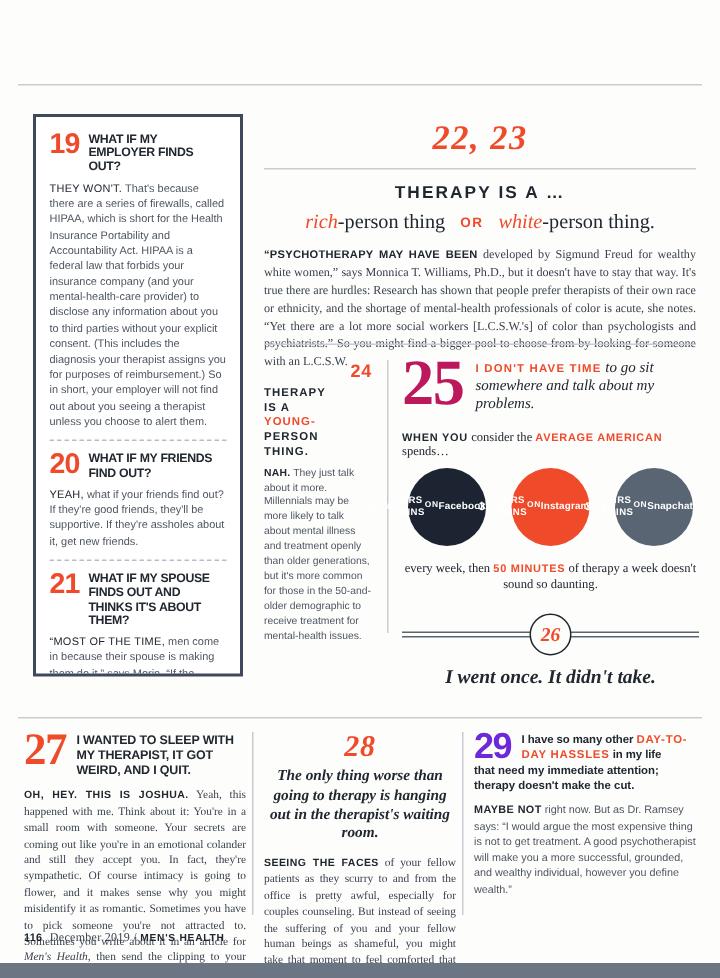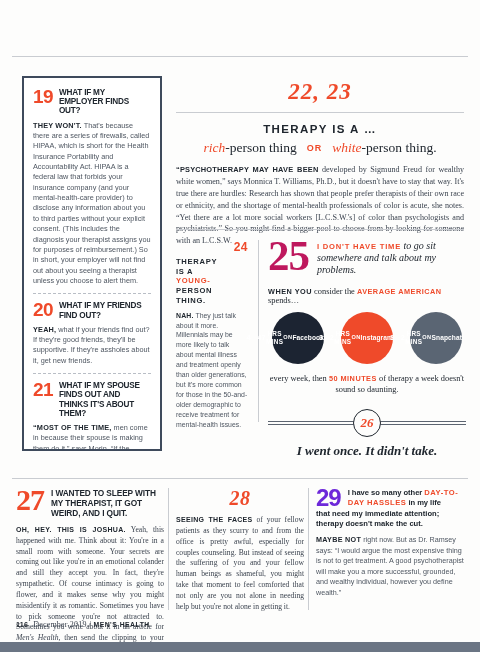--- a/index.html
+++ b/index.html
@@ -76,21 +76,21 @@
 
   .qbody {
     font-family: "Liberation Sans", sans-serif;
     font-size: 7.3px;
     line-height: 1.42;
     color: #4e5661;
     text-align: left;
   }
   .qbody b {
     color: #20272f;
-    font-weight: bold;
+    font-weight: normal;
     letter-spacing: 0.2px;
   }
 
   .qdiv {
     border-top: 1px dashed #b9bec6;
     margin: 7px 0 7px 0;
   }
 
   
   .sec2223 {
@@ -665,20 +665,21 @@
       <div class="num27">27</div>
       <div class="title27">I WANTED TO SLEEP WITH MY THERAPIST, IT GOT WEIRD, AND I QUIT.</div>
     </div>
     <div class="body27"><b>OH, HEY. THIS IS JOSHUA.</b><span> Yeah, this happened with me. Think about it: You're in a small room with someone. Your secrets are coming out like you're in an emotional colander and still they accept you. In fact, they're sympathetic. Of course intimacy is going to flower, and it makes sense why you might misidentify it as romantic. Sometimes you have to pick someone you're not attracted to. Sometimes you write about it in an article for </span><i>Men's Health,</i><span> then send the clipping to your therapist and see how it all shakes out.</span></div>
   </div>
 
   <div class="vrule2 a"></div>
 
   <div class="col col28">
     <div class="num28">28</div>
+    <div class="title28">The only thing worse than going to therapy is hanging out in the therapist's waiting room.</div>
     <div class="body28"><b>SEEING THE FACES</b><span> of your fellow patients as they scurry to and from the office is pretty awful, especially for couples counseling. But instead of seeing the suffering of you and your fellow human beings as shameful, you might take that moment to feel comforted that not only are you not alone in needing help but you're not alone in getting it.</span></div>
   </div>
 
   <div class="vrule2 b"></div>
 
   <div class="col col29">
     <div class="head29">
       <div class="num29">29</div>
       <div class="title29"><span>I have so many other </span><span class="red">DAY-TO-DAY HASSLES</span><span> in my life</span></div>
     </div>

